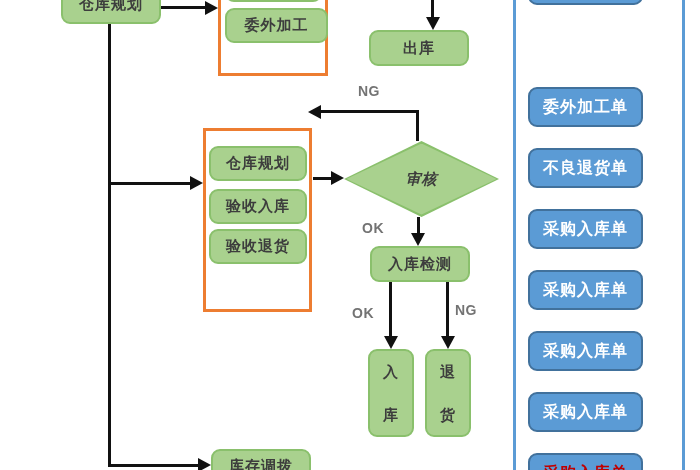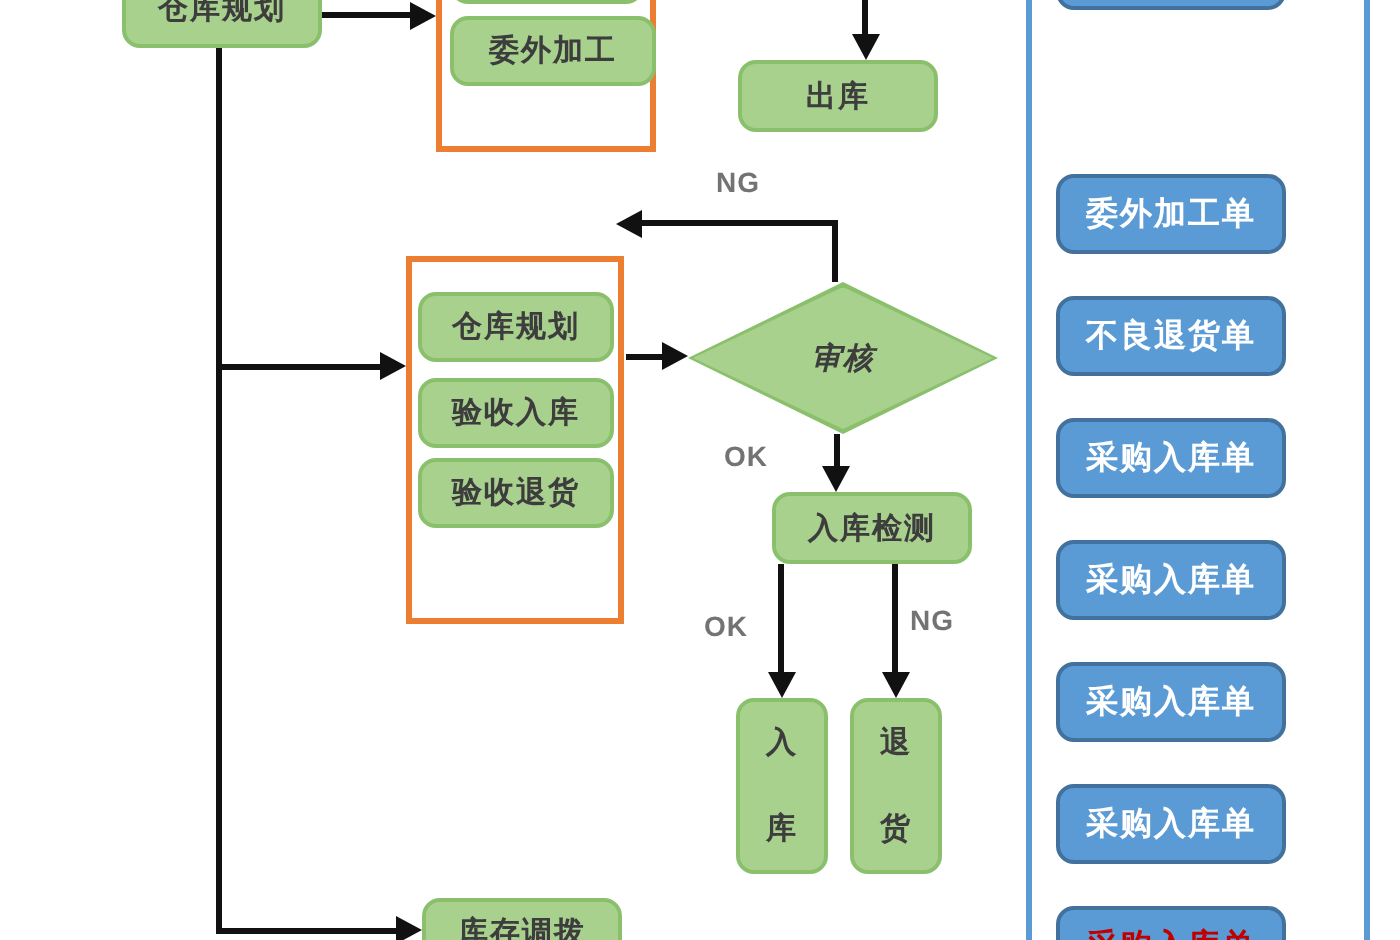--- a/index.html
+++ b/index.html
@@ -58,21 +58,21 @@
   <div class="node" style="left:209px;top:229px;width:98px;height:35px;">验收退货</div>
 
   <div class="node" style="left:209px;top:189px;width:98px;height:35px;">验收入库</div>
 
   <div class="diamond" style="left:344px;top:141px;width:155px;height:76px;font-style:italic;">
     <div class="d-outer">
       <div class="d-inner">审核</div>
     </div>
   </div>
 
-  <div class="node" style="left:386px;top:246px;width:100px;height:36px;">入库检测</div>
+  <div class="node" style="left:370px;top:246px;width:100px;height:36px;">入库检测</div>
 
   <div class="node" style="left:368px;top:349px;width:46px;height:88px;">
     <span class="v-label">入库</span>
   </div>
 
   <div class="node" style="left:425px;top:349px;width:46px;height:88px;">
     <span class="v-label">退货</span>
   </div>
 
   <div class="node" style="left:211px;top:449px;width:100px;height:35px;">库存调拨</div>

